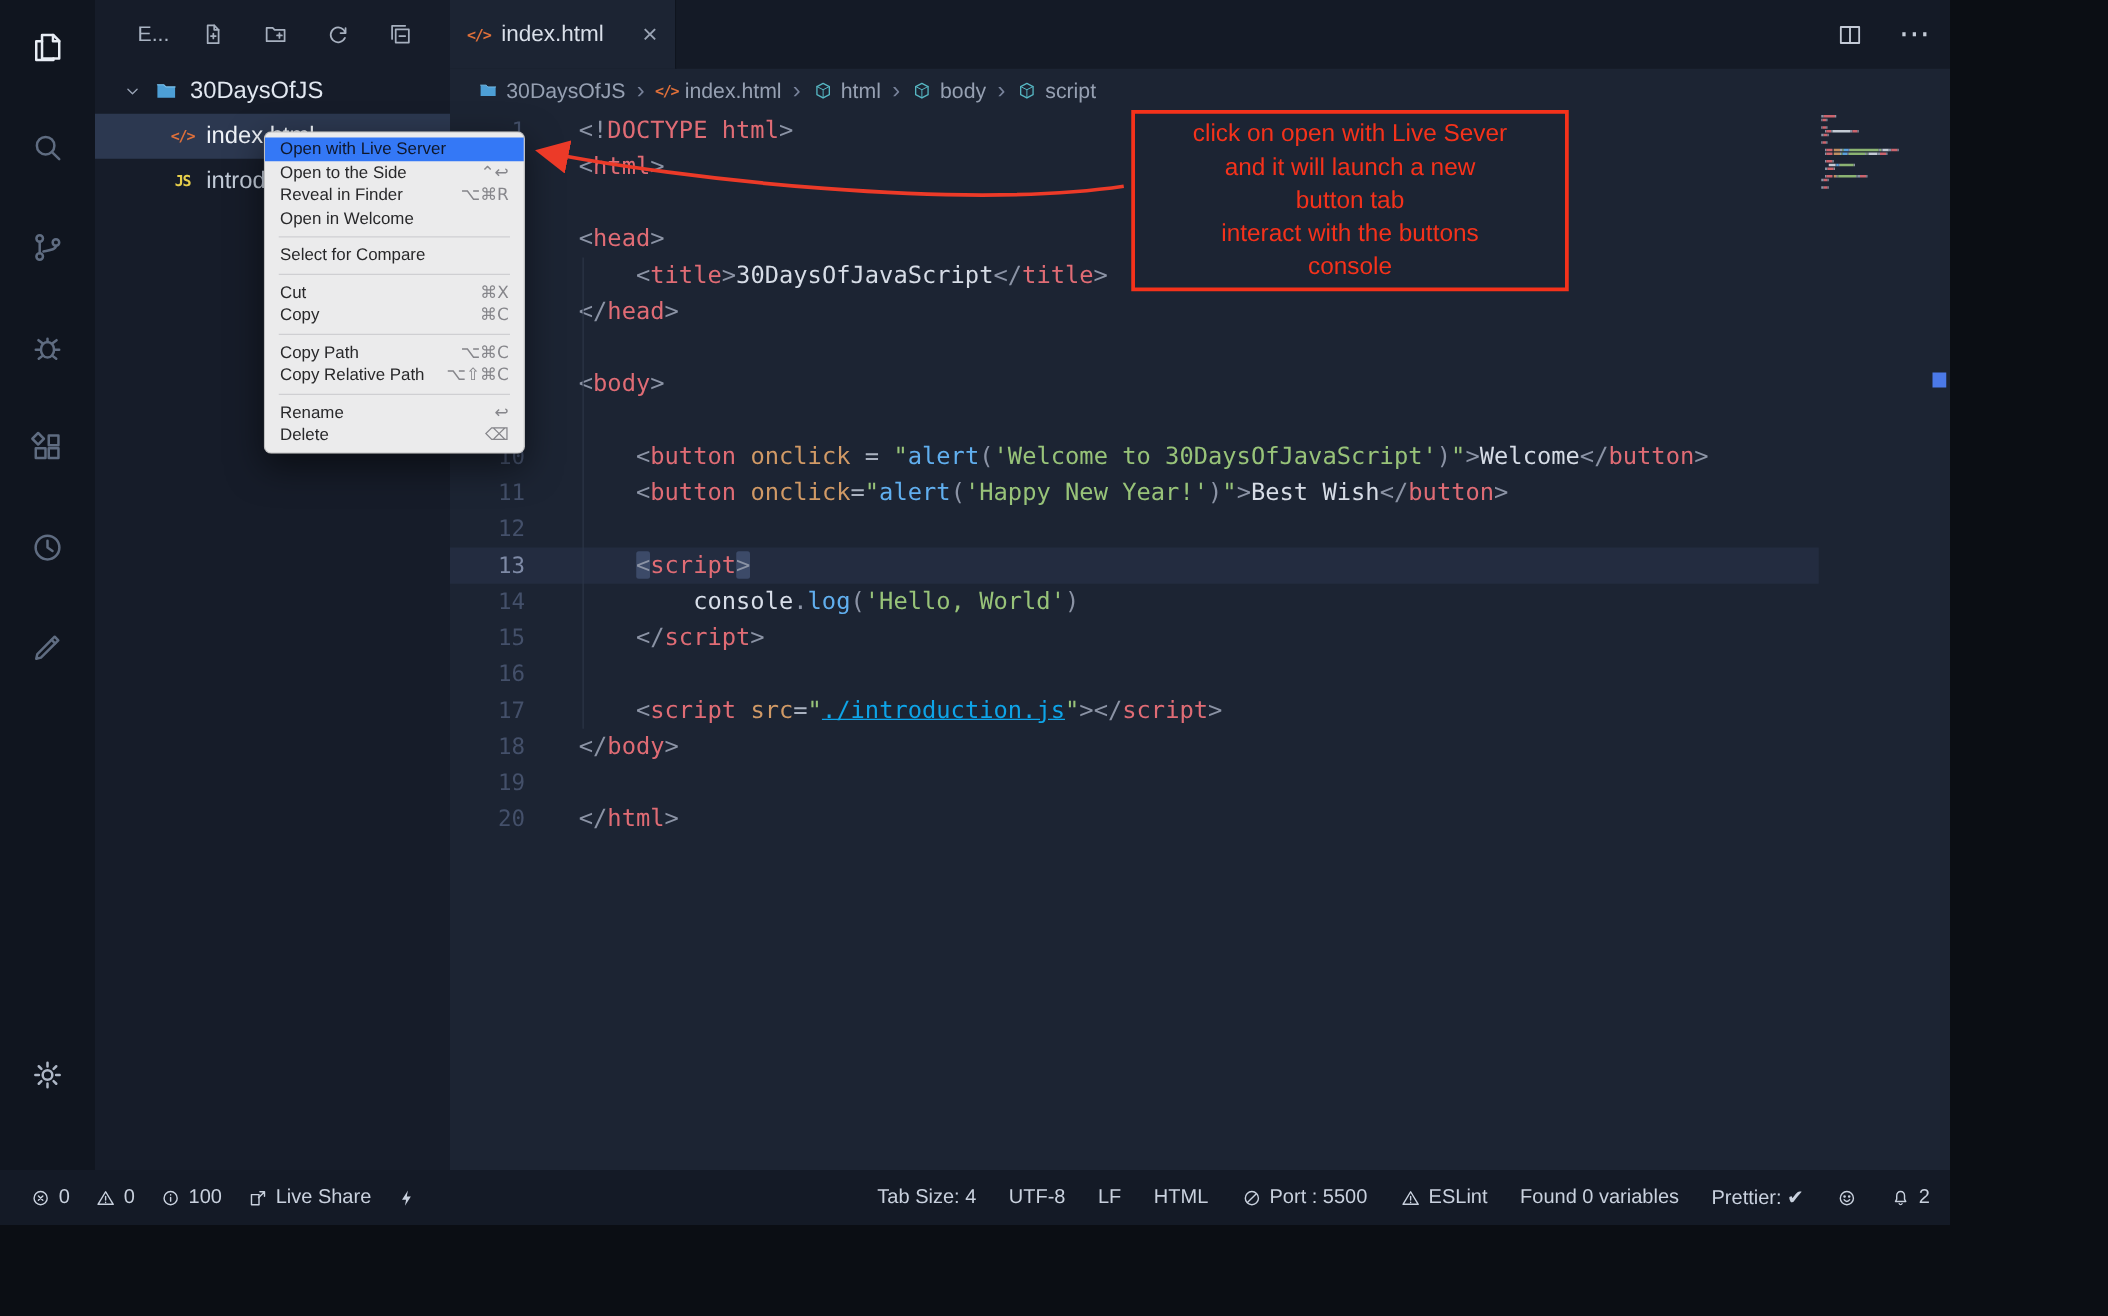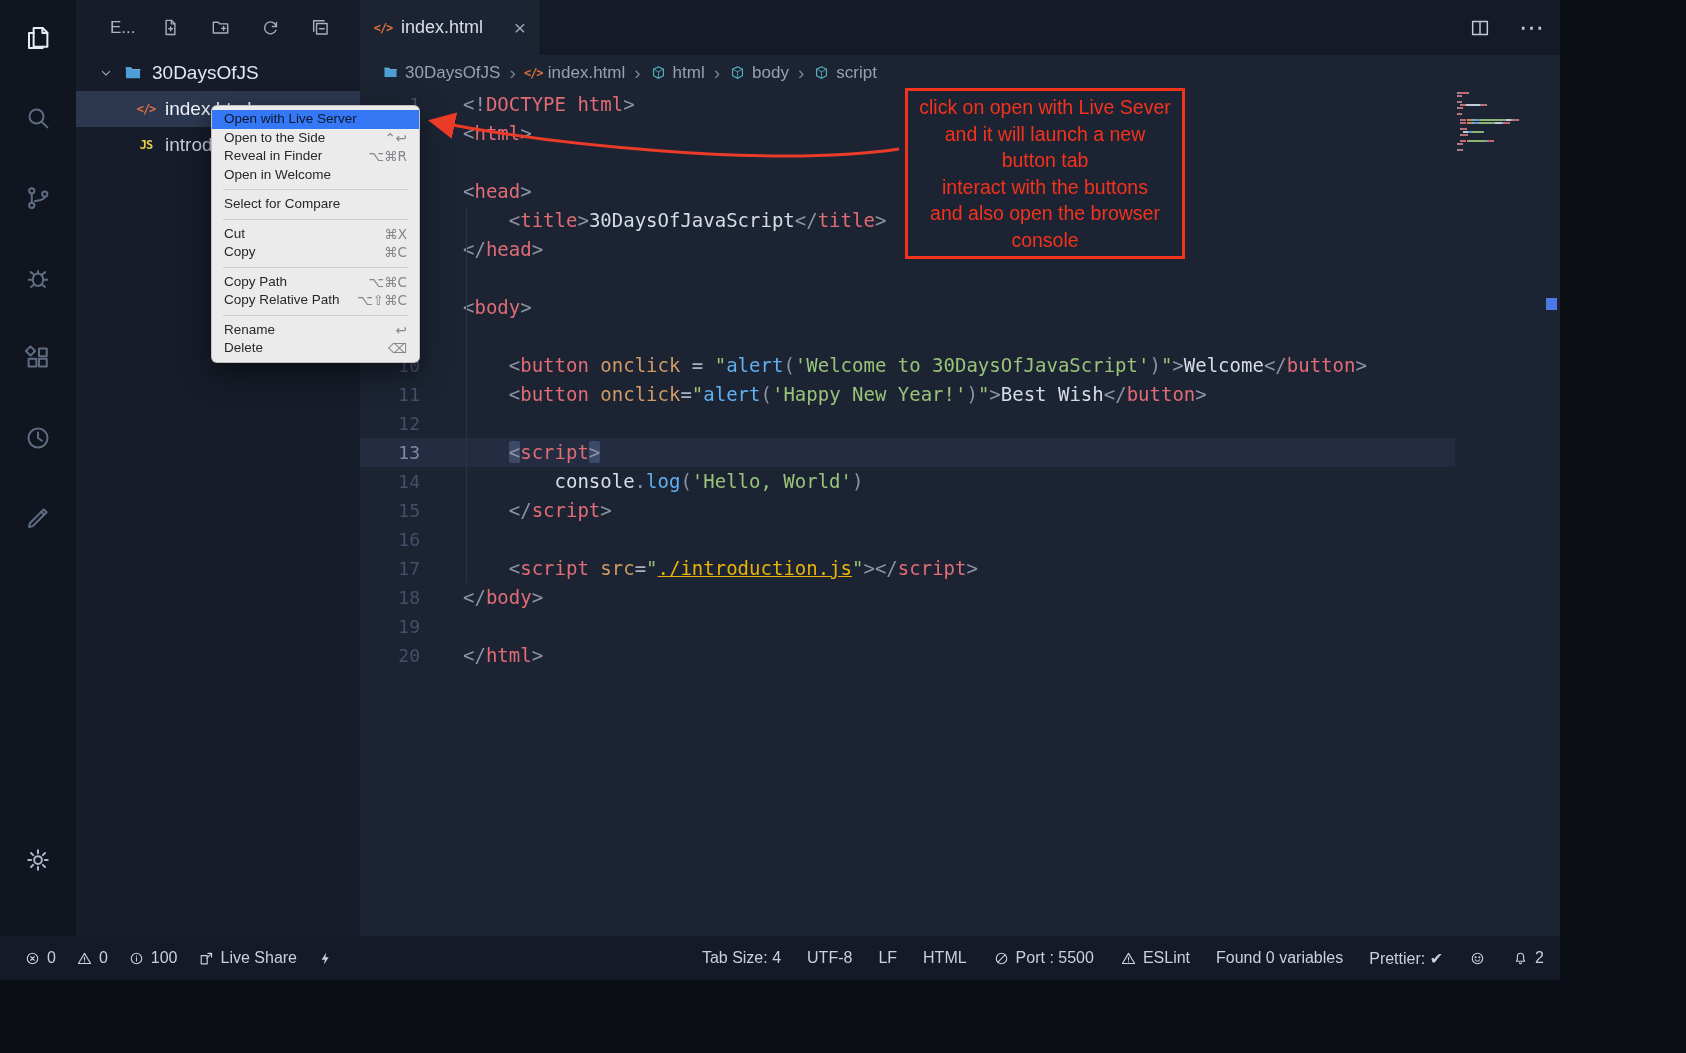--- a/index.html
+++ b/index.html
@@ -60,21 +60,21 @@
   .current .ln{color:#7e8aa6}
   .lc{padding-left:43px}
   .t-p{color:#8b93a5}
   .t-tag{color:#e06c75}
   .t-attr{color:#d19a66}
   .t-eq{color:#aab2c0}
   .t-str{color:#98c379}
   .t-fn{color:#61afef}
   .t-obj{color:#d8dee9}
   .t-txt{color:#d6dce6}
-  .t-link{color:#eab308;text-decoration:underline}
+  .t-link{color:#0ea5e9;text-decoration:underline}
   .t-hl{background:#3c4a68;border-radius:2px}
   .indent-guide{position:absolute;left:106px;top:206px;width:1px;height:377px;background:#2b3447}
 
   .minimap{position:absolute;top:92px;right:15px;width:88px}
   .mm-line{display:flex;height:2px;margin-bottom:1px;opacity:.9}
   .mm-line span{height:2px;display:block}
   .overview-marker{position:absolute;right:3px;top:298px;width:11px;height:12px;background:#4b79e8}
 
   
   .status-bar{height:44px;background:#141a26;display:flex;align-items:center;padding:0 16px 0 24px;color:#c9d1de;font-size:16px;flex:none}
@@ -85,21 +85,21 @@
 
   
   .context-menu{position:absolute;left:211px;top:105px;width:209px;background:#ebebec;border:1px solid rgba(0,0,0,.18);border-radius:6px;box-shadow:0 10px 28px rgba(0,0,0,.5);padding:4px 0;font-size:13.5px;color:#28282a;z-index:40}
   .menu-item{display:flex;justify-content:space-between;align-items:center;padding:1px 12px;line-height:16.5px;cursor:pointer}
   .menu-item.highlight{background:#3478f6;color:#0f172a}
   .menu-item.highlight .ms{color:#fff}
   .ms{color:#86868b;margin-left:14px;font-family:"DejaVu Sans","Liberation Sans",sans-serif}
   .menu-sep{height:1px;background:#cfcfd2;margin:5px 11px}
 
   
-  .annotation{position:absolute;left:905px;top:88px;width:280px;border:3px solid #f5321b;padding:3px 6px;text-align:center;color:#f5321b;font-size:19.5px;line-height:26.5px;font-weight:500;z-index:30;background:transparent}
+  .annotation{position:absolute;left:905px;top:88px;width:350px;border:3px solid #f5321b;padding:3px 6px;text-align:center;color:#f5321b;font-size:19.5px;line-height:26.5px;font-weight:500;z-index:30;background:transparent}
   .arrow-svg{position:absolute;inset:0;width:100%;height:100%;pointer-events:none;z-index:50}
 </style>
 </head>
 <body>
 
 <div class="window">
   <div class="main">
 
     <nav class="activity-bar">
       <div class="ab-items">
@@ -564,21 +564,20 @@
           <span class="sb-label">2</span>
         </div>
       </div>
   </footer>
 
   <div class="annotation">
       <div class="an-line">click on open with Live Sever</div>
       <div class="an-line">and it will launch a new</div>
       <div class="an-line">button tab</div>
       <div class="an-line">interact with the buttons</div>
-      <div class="an-line">and also open the browser</div>
       <div class="an-line">console</div>
     </div>
 
   <div class="context-menu">
       <div class="menu-item highlight">
         <span class="ml">Open with Live Server</span>
         <span class="ms"></span>
       </div>
       <div class="menu-item">
         <span class="ml">Open to the Side</span>

